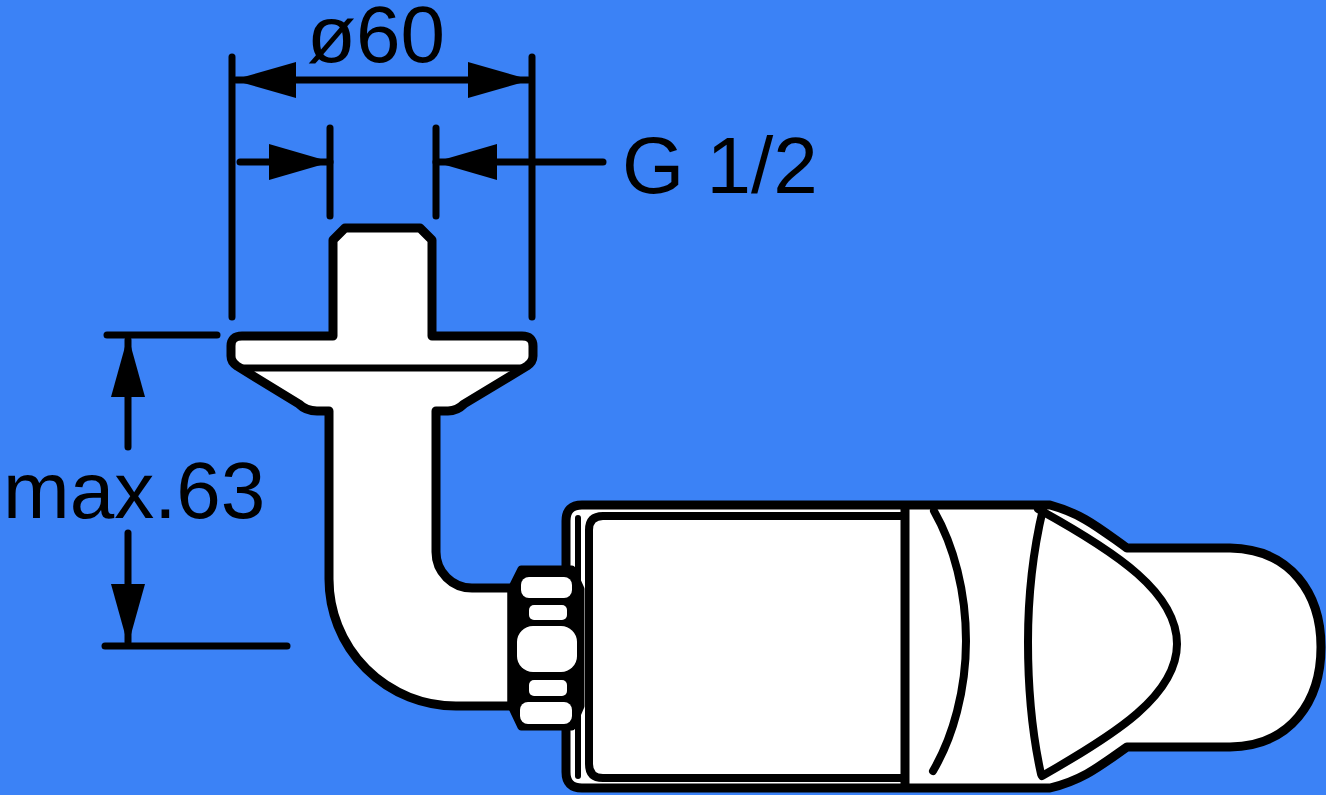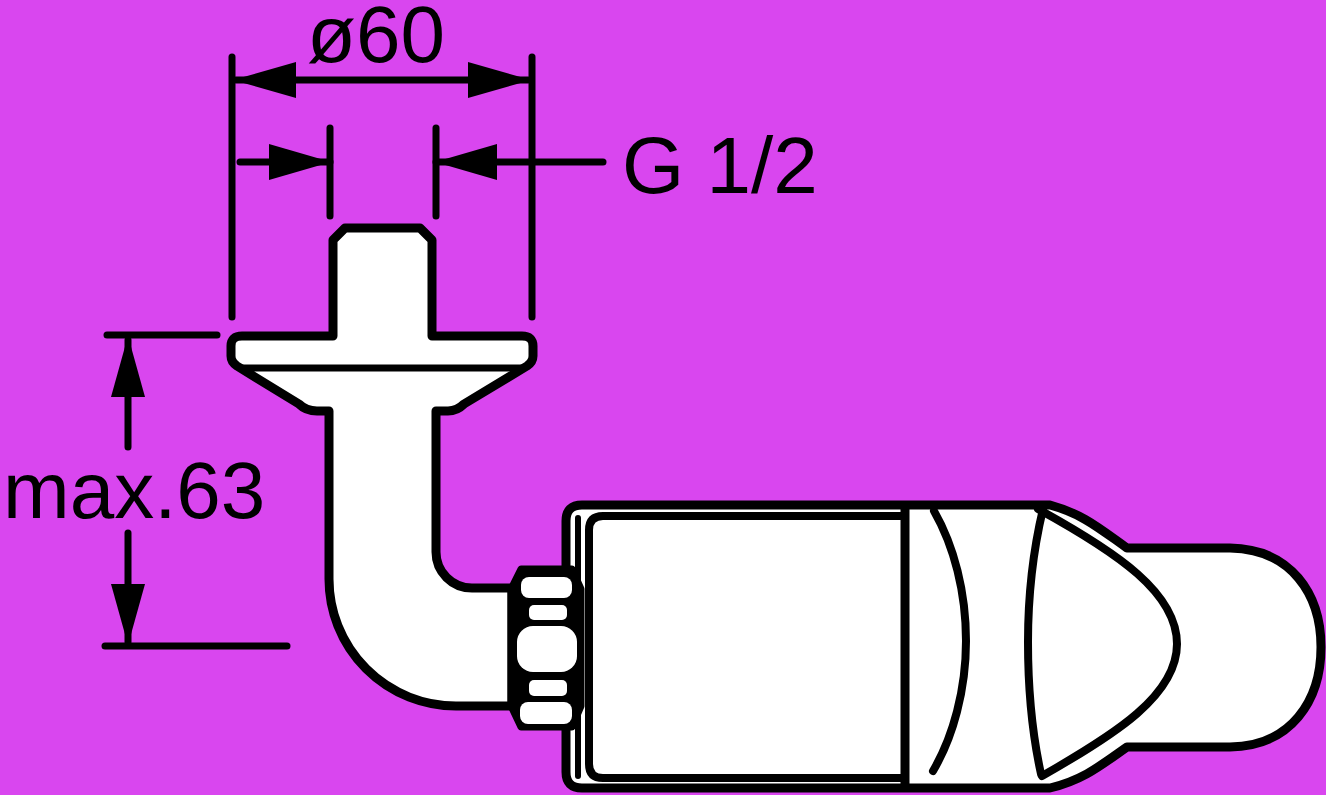--- a/index.html
+++ b/index.html
@@ -4,21 +4,21 @@
 <style>
   html, body {
     margin: 0;
     padding: 0;
     background: #ffffff;
   }
   .stage {
     position: relative;
     width: 1326px;
     height: 795px;
-    background: #d946ef;
+    background: #3b82f6;
     overflow: hidden;
     font-family: "Liberation Sans", sans-serif;
     text-align: center;
   }
   svg { display: block; }
   .dim-text {
     font-family: "Liberation Sans", sans-serif;
     font-size: 80px;
     fill: #000000;
   }

